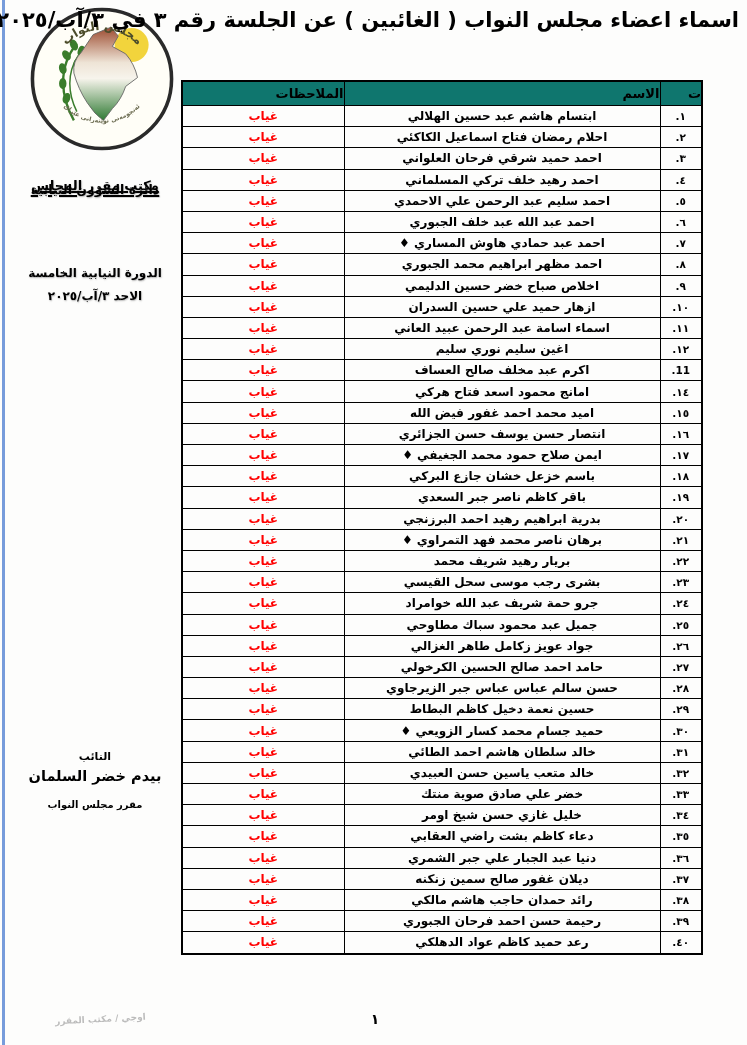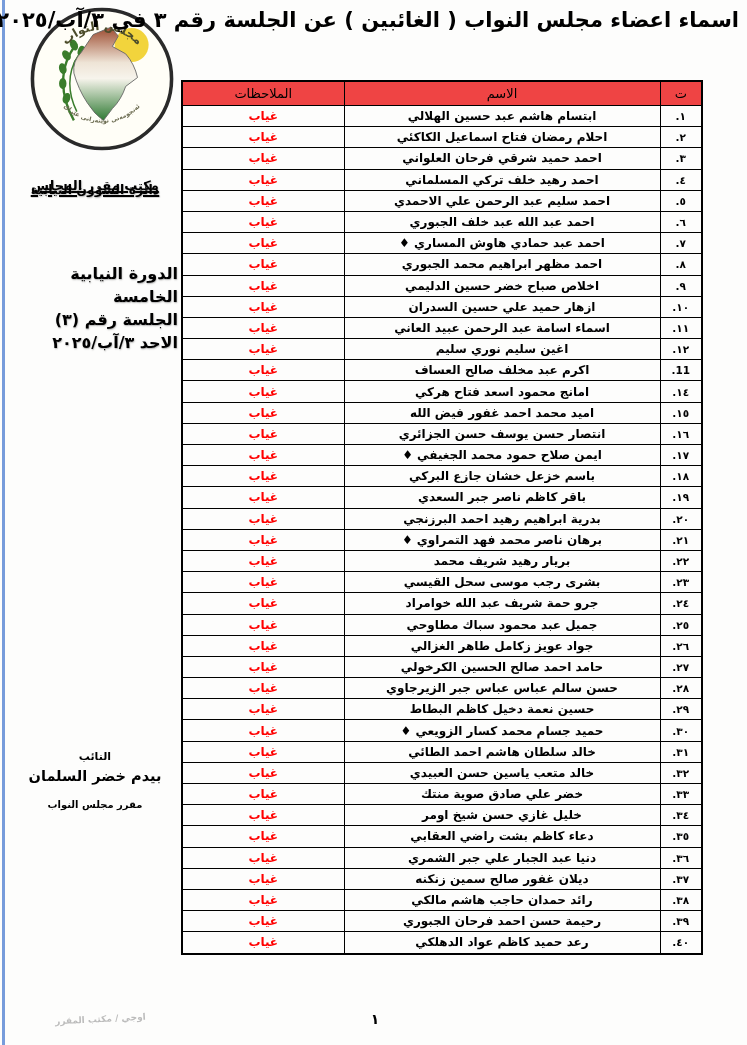--- a/index.html
+++ b/index.html
@@ -19,39 +19,39 @@
     letter-spacing:0;white-space:nowrap;
   }
 
   .logo{position:absolute;top:3px;left:28px;width:148px;height:152px;}
 
   .side{position:absolute;left:12px;width:166px;text-align:center;font-weight:bold;
         text-shadow:0.5px 0.5px 1.5px rgba(90,90,90,.45);}
   .side.u{text-decoration:underline;text-decoration-thickness:2px;}
   .side-office{top:146px;font-size:13px;margin-top:32px;}
   .side-dept{top:182px;font-size:12.5px;}
-  .session-block{position:absolute;left:12px;top:262px;width:166px;
-        font-weight:bold;font-size:16px;line-height:23px;
+  .session-block{position:absolute;left:12px;top:262px;width:166px;text-align:center;
+        font-weight:bold;font-size:12px;line-height:23px;
         text-shadow:0.5px 0.5px 1.5px rgba(90,90,90,.45);}
   .sig{position:absolute;left:12px;width:166px;text-align:center;font-weight:bold;}
   .sig-title{top:750px;font-size:11px;}
   .sig-name{top:768px;font-size:14.5px;}
   .sig-role{top:799px;font-size:10px;}
 
   table.absentees{
     position:absolute;top:80px;right:44px;width:520px;
     border-collapse:collapse;table-layout:fixed;
     border:2.4px solid #000;
   }
   .absentees th,.absentees td{
     border:1.6px solid #000;padding:0;margin:0;
     text-align:center;vertical-align:middle;overflow:hidden;white-space:nowrap;
   }
   .absentees thead th{
-    background:#ef4444;height:23px;font-weight:normal;font-size:13px;
+    background:#0f766e;height:23px;font-weight:bold;font-size:13px;text-align:right;
   }
   .absentees td{height:20.2px;font-weight:bold;}
   td.c-num{font-size:10.5px;}
   td.c-name{font-size:12px;}
   td.c-note{font-size:12px;}
 
   .page-number{position:absolute;top:1011px;left:365px;width:20px;text-align:center;
         font-weight:bold;font-size:14px;}
   .footer-note{position:absolute;top:1014px;left:55px;font-size:9px;color:#9a9a9a;
         opacity:.65;transform:rotate(-3deg);font-weight:bold;}
@@ -94,21 +94,20 @@
   </text>
 </svg>
 
 <div class="doc-title">اسماء اعضاء مجلس النواب ( الغائبين ) عن الجلسة رقم ٣ في ٣/آب/٢٠٢٥</div>
 
 <div class="side side-office u">مكتب مقرر المجلس</div>
 <div class="side side-dept u">دائرة الشؤون النيابية</div>
 
 <div class="session-block">
   <div>الدورة النيابية الخامسة</div>
-  <div>الجلسة رقم (٣)</div>
   <div>الاحد ٣/آب/٢٠٢٥</div>
 </div>
 
 <div class="sig sig-title">النائب</div>
 <div class="sig sig-name">بيدم خضر السلمان</div>
 <div class="sig sig-role">مقرر مجلس النواب</div>
 
 <table class="absentees">
   <colgroup>
     <col style="width:42px">

